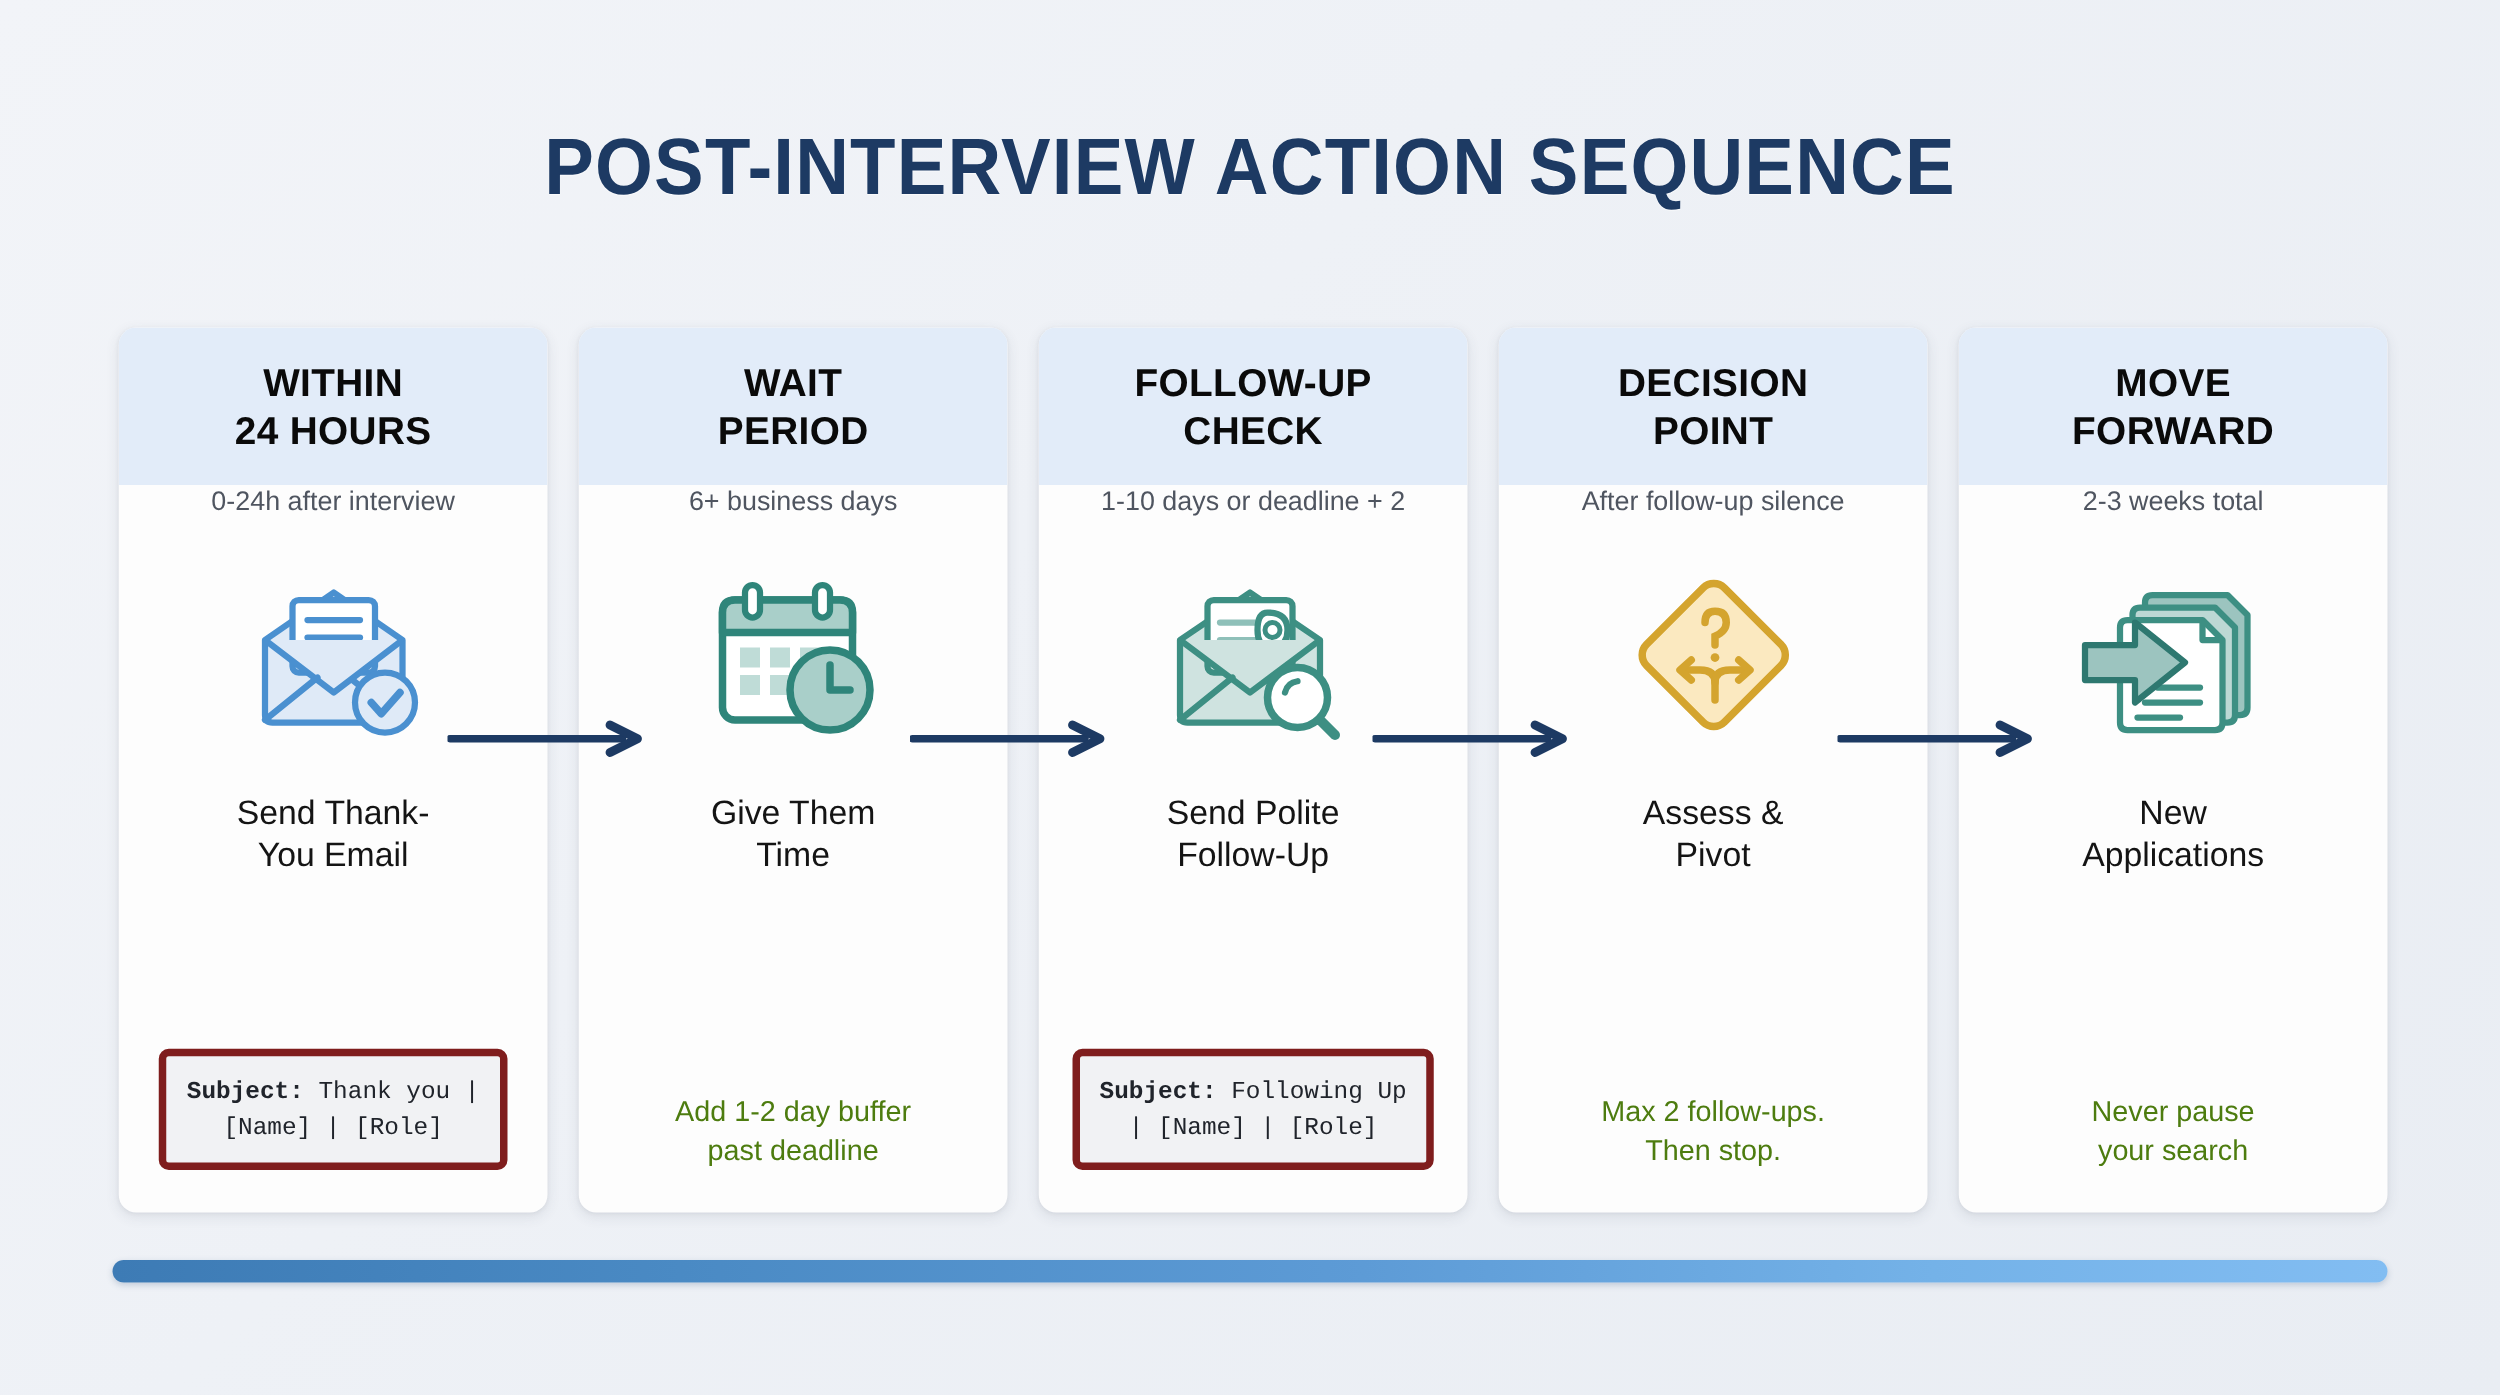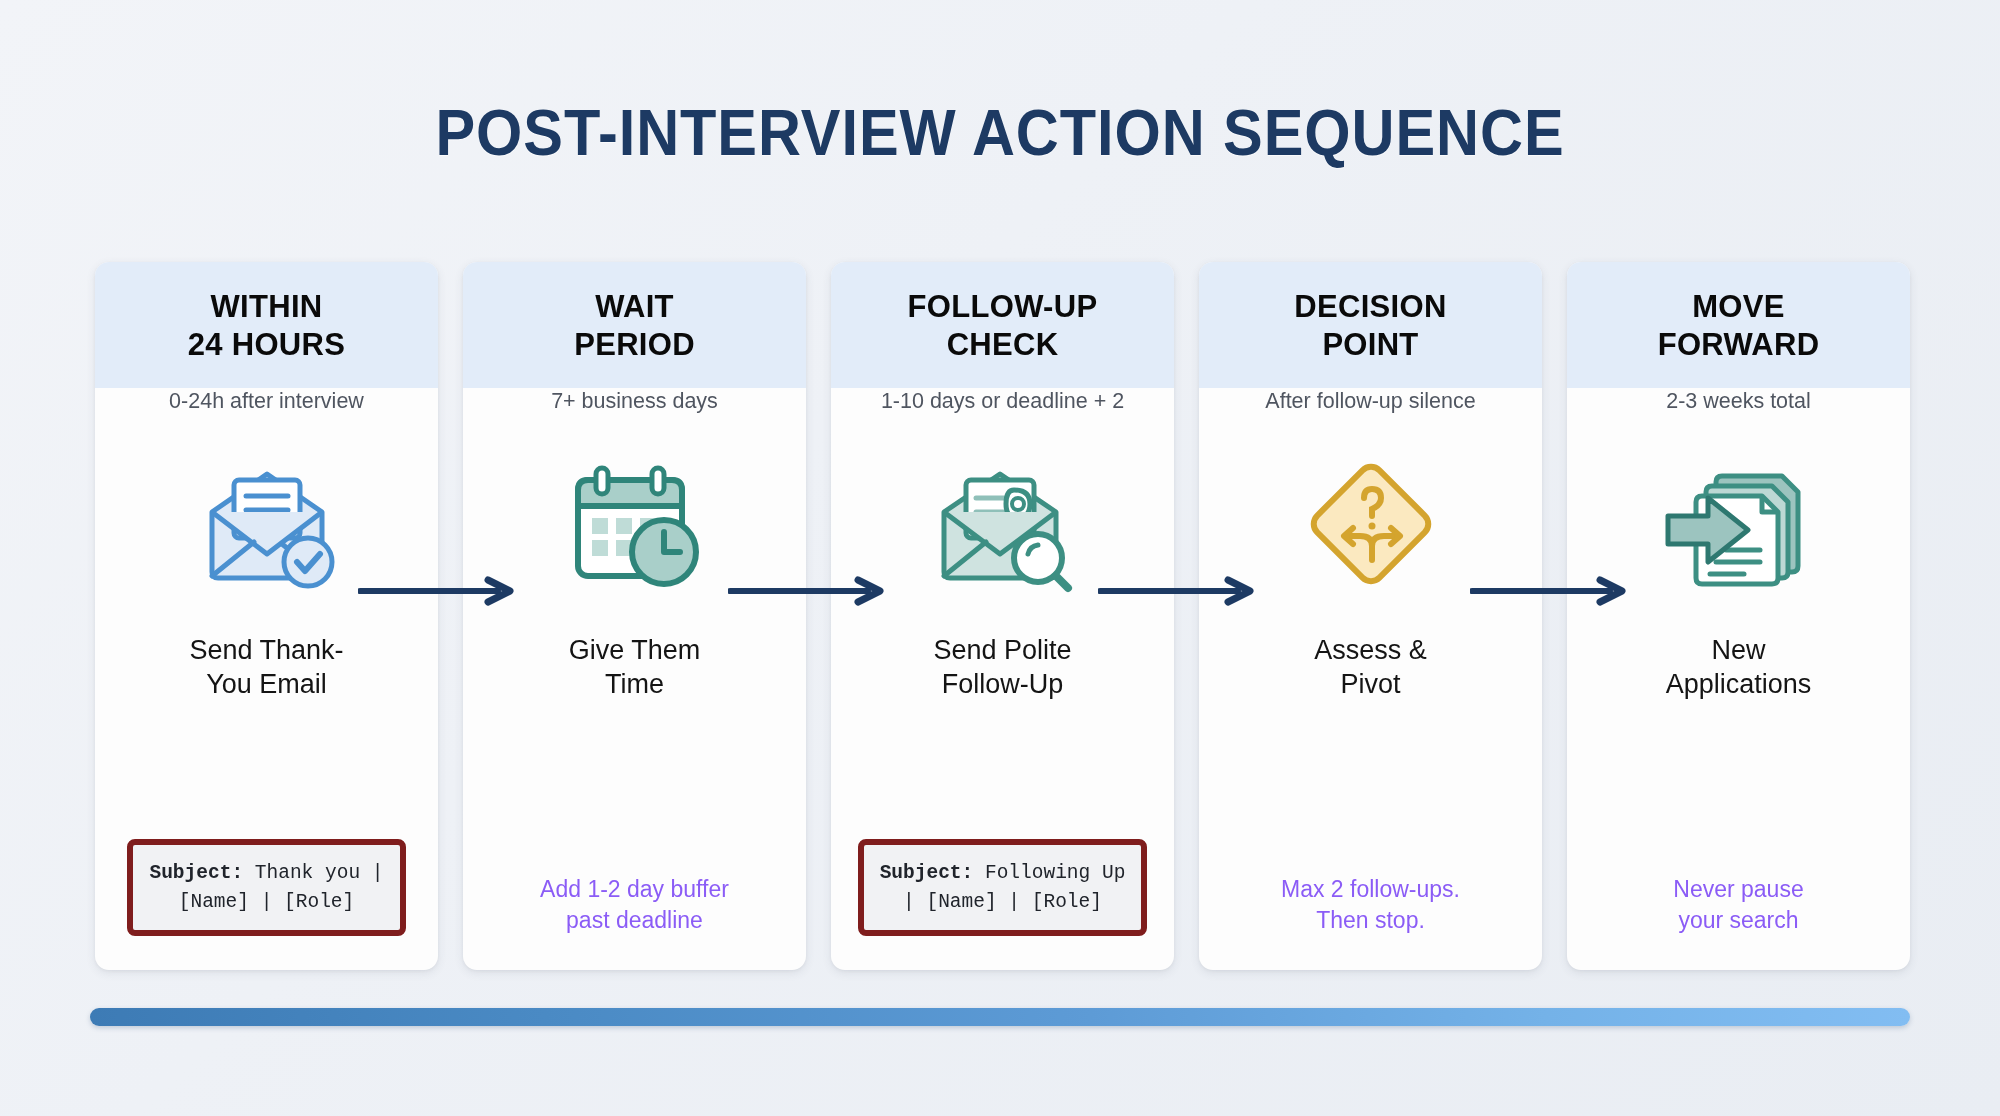--- a/index.html
+++ b/index.html
@@ -111,21 +111,21 @@
     font-size: 19.5px;
     color: #20242b;
     text-align: center;
     line-height: 1.45;
     white-space: pre-line;
   }
   .code-box b { font-weight: bold; }
 
   .note {
     font-size: 23px;
-    color: #8b5cf6;
+    color: #4d7c0f;
     text-align: center;
     line-height: 1.35;
     white-space: pre-line;
     margin-top: 32px;
   }
 
   
   .arrow {
     position: absolute;
     top: 576px;
@@ -172,21 +172,21 @@
     </div>
     <div class="card-title">Send Thank-<br>You Email</div>
     <div class="card-footer">
       <div class="code-box"><b>Subject:</b><span> Thank you |
 [Name] | [Role]</span></div>
     </div>
   </div>
 
   <div class="card">
     <div class="card-header">WAIT<br>PERIOD</div>
-    <div class="card-subtitle">7+ business days</div>
+    <div class="card-subtitle">6+ business days</div>
     <div class="icon-wrap">
       <svg width="150" height="140" viewBox="0 0 150 140">
         <rect x="18" y="26" width="104" height="96" rx="10" fill="#ffffff" stroke="#2f857a" stroke-width="6"></rect>
         <path d="M18 36 Q18 26 28 26 L112 26 Q122 26 122 36 L122 52 L18 52 Z" fill="#a9cfc9" stroke="#2f857a" stroke-width="6" stroke-linejoin="round"></path>
         <rect x="36" y="14" width="12" height="26" rx="6" fill="#ffffff" stroke="#2f857a" stroke-width="5"></rect>
         <rect x="92" y="14" width="12" height="26" rx="6" fill="#ffffff" stroke="#2f857a" stroke-width="5"></rect>
         <rect x="32" y="64" width="16" height="16" fill="#bfdcd7"></rect>
         <rect x="56" y="64" width="16" height="16" fill="#bfdcd7"></rect>
         <rect x="80" y="64" width="16" height="16" fill="#bfdcd7"></rect>
         <rect x="32" y="86" width="16" height="16" fill="#bfdcd7"></rect>

